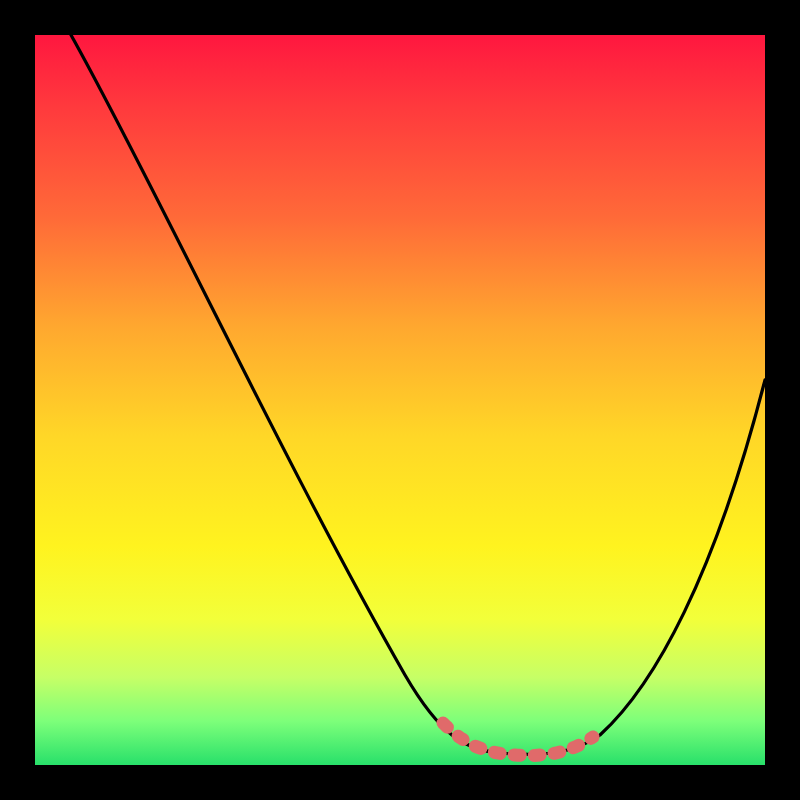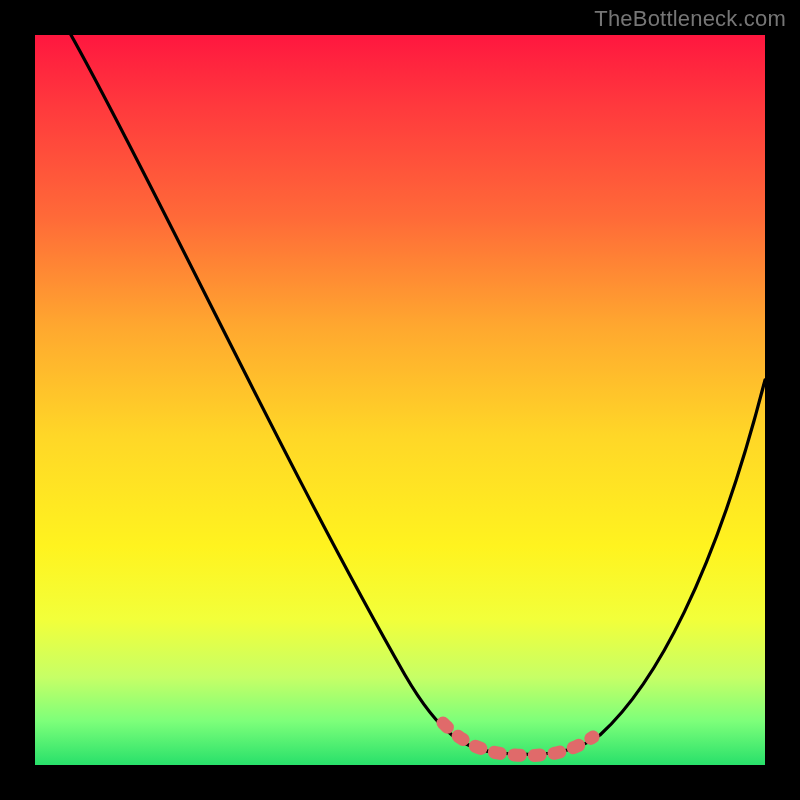--- a/index.html
+++ b/index.html
@@ -67,14 +67,13 @@
                C 405 700, 430 715, 465 718
                C 510 722, 540 718, 565 700
                C 620 650, 680 540, 730 345" fill="none" stroke="#000" stroke-width="3.2" stroke-linecap="round"></path>
 
       <path d="M 408 688
                C 430 710, 450 718, 480 720
                C 510 722, 535 718, 558 702" fill="none" stroke="#e06a6a" stroke-width="13" stroke-linecap="round" stroke-dasharray="6 14"></path>
     </svg>
   </div>
 
-  <div class="watermark">TheBottleneck.com</div>
 </div>
 
 </body></html>

